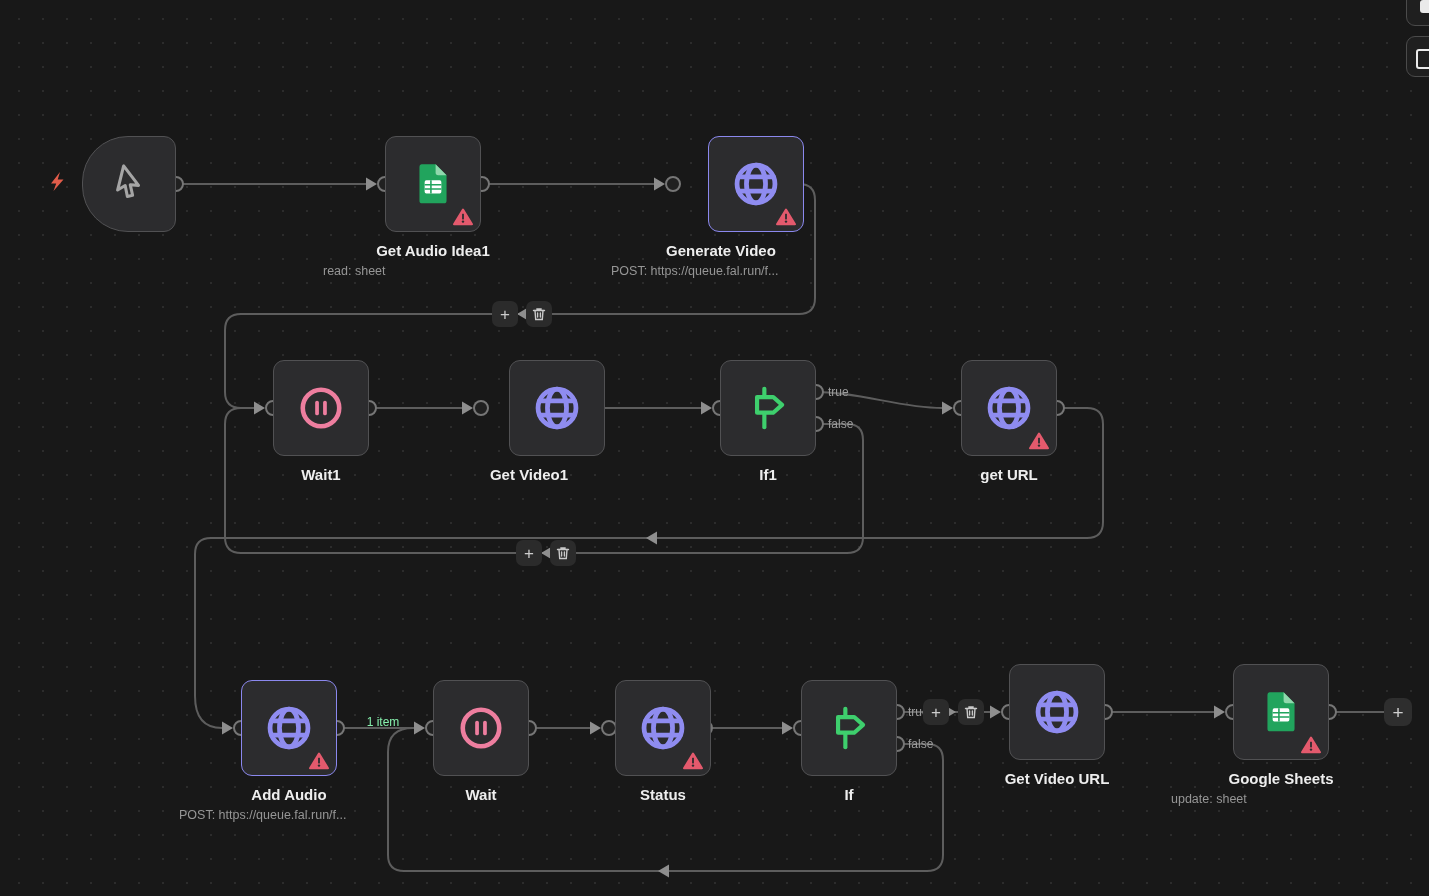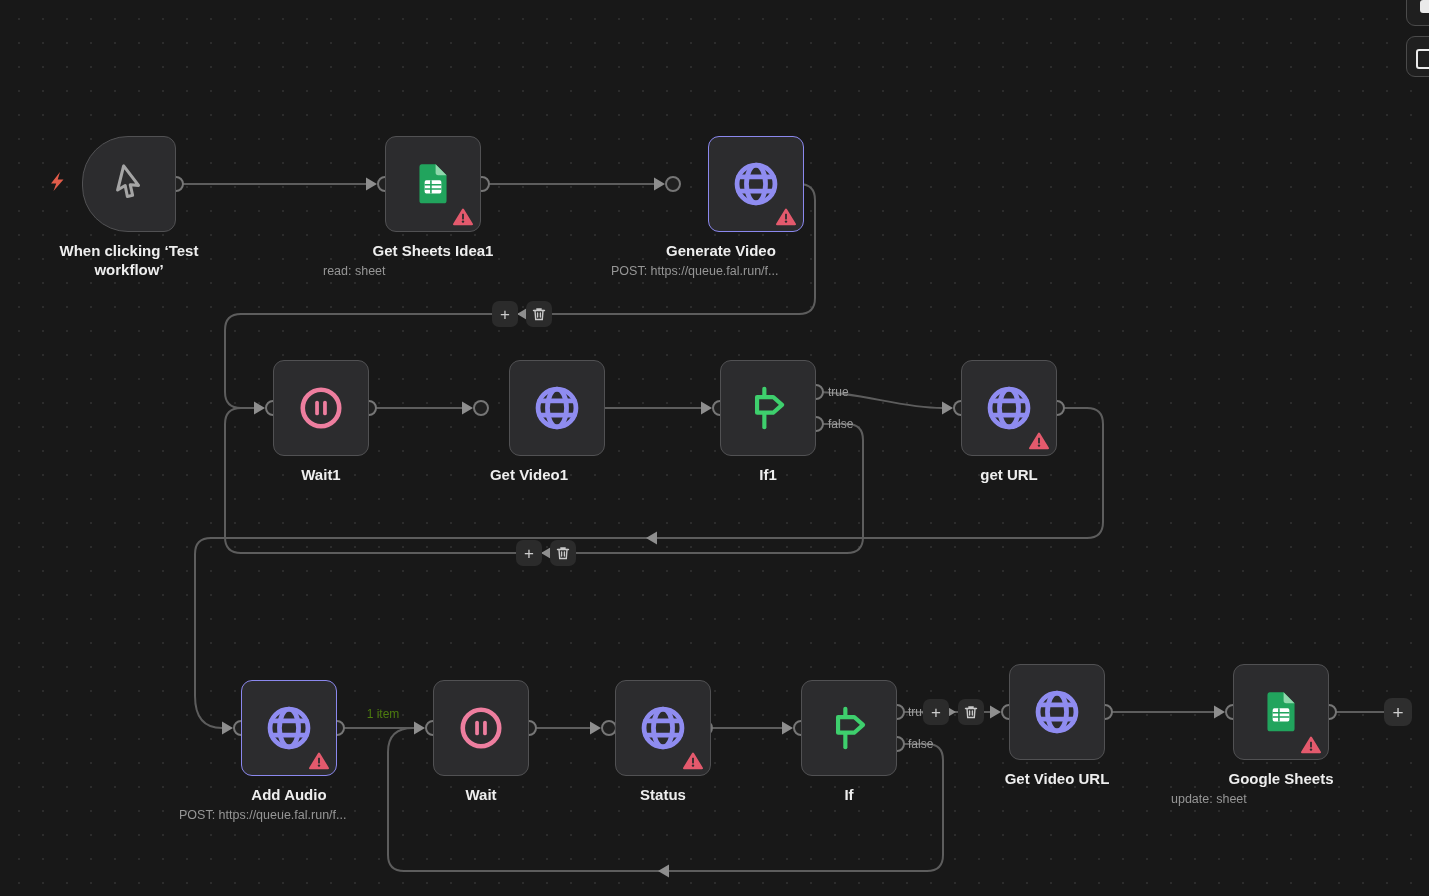--- a/index.html
+++ b/index.html
@@ -25,21 +25,21 @@
     color:#eeeeee;font-size:15px;font-weight:700;line-height:19px;
   }
   .node-wrap.trigger-wrap .nlabel{left:-38px;width:170px;}
   .nsub{
     position:absolute;top:128px;left:-62px;width:220px;
     color:#969696;font-size:12.5px;font-weight:400;z-index:3;
   }
   .edge-label{
     position:absolute;color:#9c9c9c;font-size:12px;z-index:2;line-height:14px;
   }
-  .items-label{position:absolute;width:60px;text-align:center;color:#4d7c0f;font-size:12px;z-index:2;}
+  .items-label{position:absolute;width:60px;text-align:center;color:#86efac;font-size:12px;z-index:2;margin-top:8px;}
   .edge-btn{
     position:absolute;width:26px;height:26px;background:#2b2b2b;border-radius:7px;
     z-index:4;display:flex;align-items:center;justify-content:center;
     color:#cccccc;font-size:17px;line-height:1;cursor:pointer;
   }
   .add-node-btn{
     position:absolute;width:28px;height:28px;background:#2e2e2e;border-radius:8px;
     z-index:4;display:flex;align-items:center;justify-content:center;
     color:#cfcfcf;font-size:19px;line-height:1;cursor:pointer;
   }
@@ -132,38 +132,37 @@
 <svg class="bolt" width="18" height="21" viewBox="0 0 18 21">
   <path d="M12 1 L3 12.5 h5.2 L5.5 20 L15.5 8.5 h-5.8 Z" fill="#e25c4a"></path>
 </svg>
 
 <div class="node-wrap trigger-wrap" style="left:82px;top:136px;">
   <div class="node trigger">
     <svg width="46" height="46" viewBox="0 0 48 48">
       <path d="M14 7 L14 33 L20.5 26.5 L25.5 37 L30.5 34.5 L25.5 24.5 L34 23 Z" fill="none" stroke="#a5a5a5" stroke-width="3.2" stroke-linejoin="round" transform="rotate(14 24 24)"></path>
     </svg>
   </div>
-  <div class="nlabel">When clicking ‘Test workflow’</div>
 </div>
 
 <div class="node-wrap" style="left:385px;top:136px;">
   <div class="node">
     <svg width="50" height="50" viewBox="0 0 48 48">
       <path d="M13 5 h13.5 L37 15.5 V40 a2.5 2.5 0 0 1 -2.5 2.5 h-21 A2.5 2.5 0 0 1 11 40 V7.5 A2.5 2.5 0 0 1 13 5 Z" fill="#21a45d"></path>
       <path d="M26.5 5 L37 15.5 h-8 a2.5 2.5 0 0 1 -2.5 -2.5 Z" fill="#90d8ad"></path>
       <rect x="16" y="20.5" width="16" height="12.5" rx="1.5" fill="#ffffff"></rect>
       <path d="M16 24.7 H32 M16 28.8 H32 M22 20.5 V33" stroke="#21a45d" stroke-width="1.5" fill="none"></path>
     </svg>
     <svg class="warn" width="20" height="18" viewBox="0 0 20 18">
       <path d="M10 1.5 L19 16.2 H1 Z" fill="#e45a6d" stroke="#e45a6d" stroke-width="2" stroke-linejoin="round"></path>
       <rect x="9.1" y="5.8" width="1.8" height="5.6" fill="#2c2c2e"></rect>
         <circle cx="10" cy="13.6" r="1.2" fill="#2c2c2e"></circle>
     </svg>
   </div>
-  <div class="nlabel">Get Sheets Idea1</div>
+  <div class="nlabel">Get Audio Idea1</div>
   <div class="nsub">read: sheet</div>
 </div>
 
 <div class="node-wrap" style="left:673px;top:136px;padding-left:35px;">
   <div class="node selected">
     <svg width="52" height="52" viewBox="0 0 48 48">
       <g stroke="#8f8cf0" stroke-width="4.4" fill="none" stroke-linecap="round">
         <circle cx="24" cy="24" r="17.5"></circle>
           <ellipse cx="24" cy="24" rx="8.8" ry="17.5"></ellipse>
         <path d="M8 17.5 H40 M8 30.5 H40"></path>

